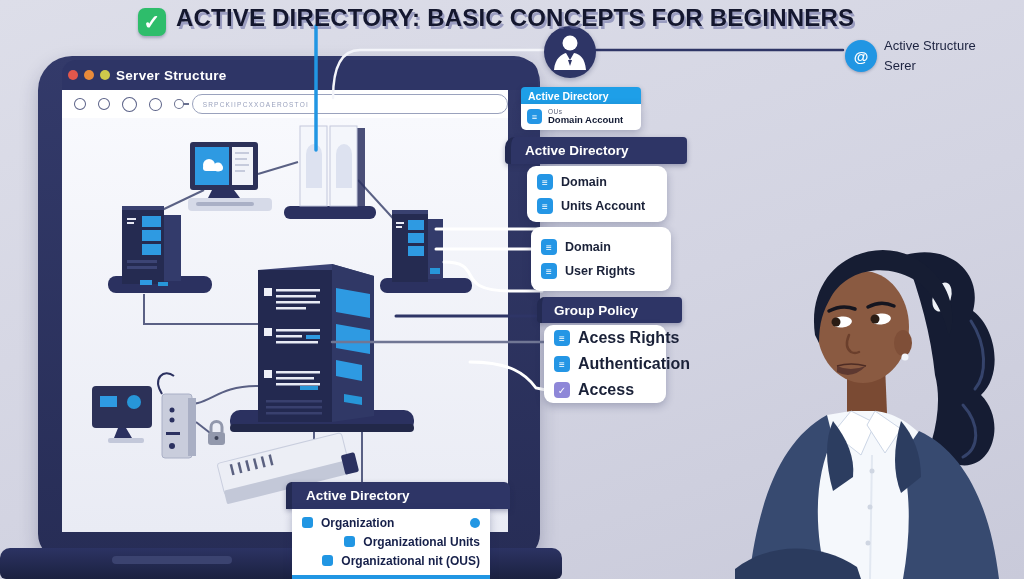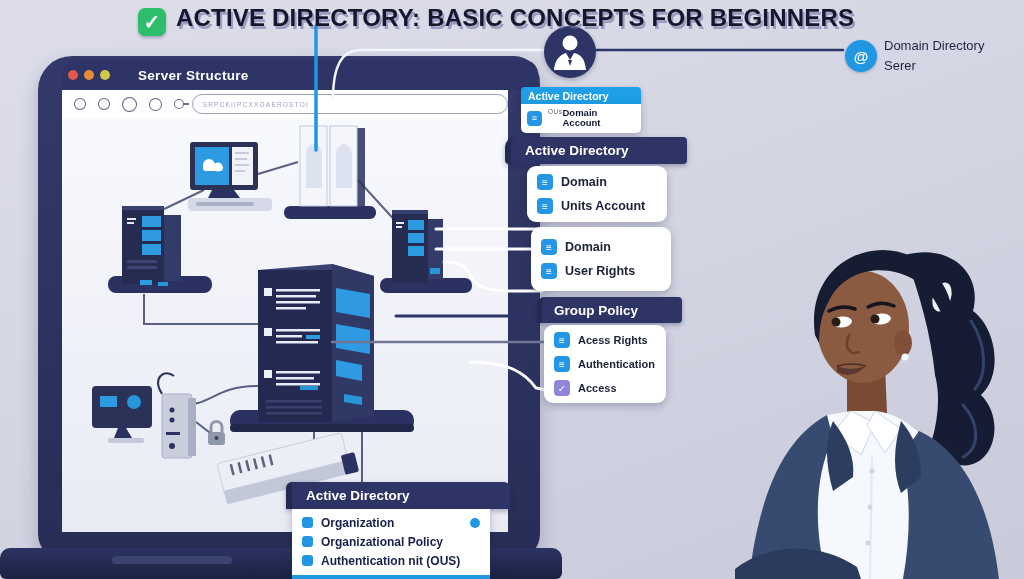--- a/index.html
+++ b/index.html
@@ -17,21 +17,21 @@
   
   .laptop{left:38px;top:56px;width:502px;height:504px;background:linear-gradient(180deg,#333a6a,#272d56);
     border-radius:34px 26px 26px 26px;z-index:2;box-shadow:0 8px 18px rgba(30,35,80,.25);}
   .laptop-base{left:0;top:548px;width:562px;height:31px;background:linear-gradient(#2c3363,#1b2140);
     border-radius:10px 10px 6px 6px;z-index:3;}
   .base-notch{left:112px;top:556px;width:120px;height:8px;background:#3b4370;border-radius:4px;z-index:4;}
 
   .win-titlebar{left:62px;top:60px;width:476px;height:30px;background:#2e3566;border-radius:14px 14px 0 0;
     display:flex;align-items:center;z-index:4;}
   .dot{width:10px;height:10px;border-radius:50%;margin-left:6px;}
-  .win-title{color:#fff;font-size:13.5px;font-weight:bold;margin-left:28px;letter-spacing:.3px;}
+  .win-title{color:#fff;font-size:13.5px;font-weight:bold;margin-left:6px;letter-spacing:.3px;}
   .toolbar{left:62px;top:90px;width:446px;height:28px;background:#fff;display:flex;align-items:center;z-index:4;}
   .tb-circle{border:1.6px solid #5b6288;border-radius:50%;margin-left:12px;}
   .sicon{width:8px;height:8px;border:1.6px solid #6a7190;border-radius:50%;position:relative;margin-left:12px;}
   .sicon::after{content:"";position:absolute;left:8px;top:3px;width:6px;height:1.6px;background:#6a7190;}
   .addr-pill{margin-left:8px;width:306px;height:18px;border:1.5px solid #9aa2bd;border-radius:10px;background:#fff;
     display:flex;align-items:center;padding-left:10px;font-size:6.5px;color:#9aa2bd;letter-spacing:1.2px;overflow:hidden;}
   .screen{left:62px;top:118px;width:446px;height:414px;background:linear-gradient(180deg,#f8f9fd,#e9ebf4);z-index:3;}
   #diagram{left:62px;top:118px;z-index:4;}
 
   
@@ -47,37 +47,37 @@
     display:flex;align-items:center;justify-content:center;}
   .ic.purple{background:#8e87d8;}
   .plabel{font-size:12.5px;color:#1a2138;font-weight:600;white-space:nowrap;}
   .blt{width:11px;height:11px;min-width:11px;border-radius:3px;background:#2196e3;}
 
   .p1{left:521px;top:87px;width:120px;z-index:6;}
   .p1 .panel-header{height:17px;font-size:10.5px;background:#1e9fe8;border-radius:4px 4px 0 0;padding-left:7px;}
   .p1 .panel-body{border-radius:0 0 5px 5px;padding:3px 0;}
   .p1 .prow{padding:1px 6px;gap:6px;}
   .p1 .ic{width:15px;height:15px;min-width:15px;font-size:9px;}
-  .p1-texts{display:flex;flex-direction:row;line-height:1.1;}
+  .p1-texts{display:flex;flex-direction:column;line-height:1.1;}
   .p1-sub{font-size:6.5px;color:#5a6078;letter-spacing:.5px;}
   .p1-main{font-size:9.5px;color:#121a33;font-weight:bold;}
 
   .p2h{left:505px;top:137px;width:162px;height:27px;font-size:13.5px;border-radius:10px 4px 4px 4px;
     padding-left:14px;border-left:6px solid #232a52;z-index:6;}
   .p2b{left:527px;top:166px;width:140px;height:56px;z-index:6;}
   .p3b{left:531px;top:227px;width:140px;height:64px;z-index:6;}
   .p4h{left:537px;top:297px;width:128px;height:26px;font-size:13.5px;border-radius:8px 4px 4px 4px;
     padding-left:12px;border-left:5px solid #232a52;z-index:6;}
   .p4b{left:544px;top:325px;width:122px;height:78px;z-index:6;}
-  .p4b .plabel{font-size:11px;}
+  .p4b .plabel{font-size:16px;}
   .p5h{left:286px;top:482px;width:204px;height:27px;font-size:13.5px;border-radius:6px 6px 0 0;
     padding-left:14px;border-left:6px solid #232a52;z-index:6;}
   .p5b{left:292px;top:509px;width:198px;height:66px;border-radius:0;justify-content:flex-start;padding-top:4px;z-index:6;}
   .p5b .plabel{font-size:12px;color:#16204a;}
-  .p5b .prow{padding:2.5px 10px;}
+  .p5b .prow{padding:2.5px 10px;justify-content:flex-end;}
   .p5-dot{margin-left:auto;width:10px;height:10px;border-radius:50%;background:#2196e3;}
   .p5-strip{left:292px;top:575px;width:198px;height:4px;background:#2196e3;z-index:6;}
 
   
   .person-circle{left:544px;top:26px;width:52px;height:52px;border-radius:50%;background:#2e3566;z-index:7;
     display:flex;align-items:center;justify-content:center;box-shadow:0 2px 5px rgba(30,35,80,.3);}
   .domain-badge{left:845px;top:40px;width:32px;height:32px;border-radius:50%;background:#2196e3;color:#fff;
     font-size:15px;font-weight:bold;display:flex;align-items:center;justify-content:center;z-index:7;
     box-shadow:0 1px 3px rgba(30,35,80,.3);}
   .tr-label{left:884px;top:36px;z-index:7;color:#1c2340;font-size:13px;line-height:1.5;}
@@ -337,39 +337,39 @@
 
   <div class="abs panel-header p5h">Active Directory</div>
   <div class="abs panel-body p5b">
     <div class="prow">
       <span class="blt"></span>
       <span class="plabel">Organization</span>
       <span class="p5-dot"></span>
     </div>
     <div class="prow">
       <span class="blt"></span>
-      <span class="plabel">Organizational Policy</span>
+      <span class="plabel">Organizational Units</span>
     </div>
     <div class="prow">
       <span class="blt"></span>
-      <span class="plabel">Authentication nit (OUS)</span>
+      <span class="plabel">Organizational nit (OUS)</span>
     </div>
   </div>
   <div class="abs p5-strip"></div>
 
   <div class="abs person-circle">
     <svg width="52" height="52" viewBox="0 0 52 52">
       <circle cx="26" cy="17" r="7.5" fill="#fff"></circle>
       <path d="M 10,44 C 11,32 18,28 22,27 L 26,34 L 30,27 C 36,28 41,32 42,44 Z" fill="#fff"></path>
       <path d="M 24,34 L 26,40 L 28,34 Z" fill="#2e3566"></path>
     </svg>
   </div>
   <div class="abs domain-badge">@</div>
   <div class="abs tr-label">
-    <div>Domain Directory</div>
+    <div>Active Structure</div>
     <div>Serer</div>
   </div>
 
   <svg class="abs woman" width="289" height="354" viewBox="0 0 289 354">
     <g>
       <path d="M 170,30 C 215,18 248,48 238,86 C 262,104 268,150 246,170 C 272,196 258,246 224,240 C 236,274 196,292 178,262 C 200,220 208,180 200,150 C 196,110 185,70 170,30 Z" fill="#151c33"></path>
       <path d="M 236,96 C 252,120 252,150 240,164" stroke="#35436b" stroke-width="3" fill="none" stroke-linecap="round"></path>
       <path d="M 228,180 C 246,200 244,224 228,232" stroke="#35436b" stroke-width="3" fill="none" stroke-linecap="round"></path>
       <ellipse cx="207" cy="72" rx="9" ry="15" fill="#eef1f7" transform="rotate(18 207 72)"></ellipse>
     </g>

